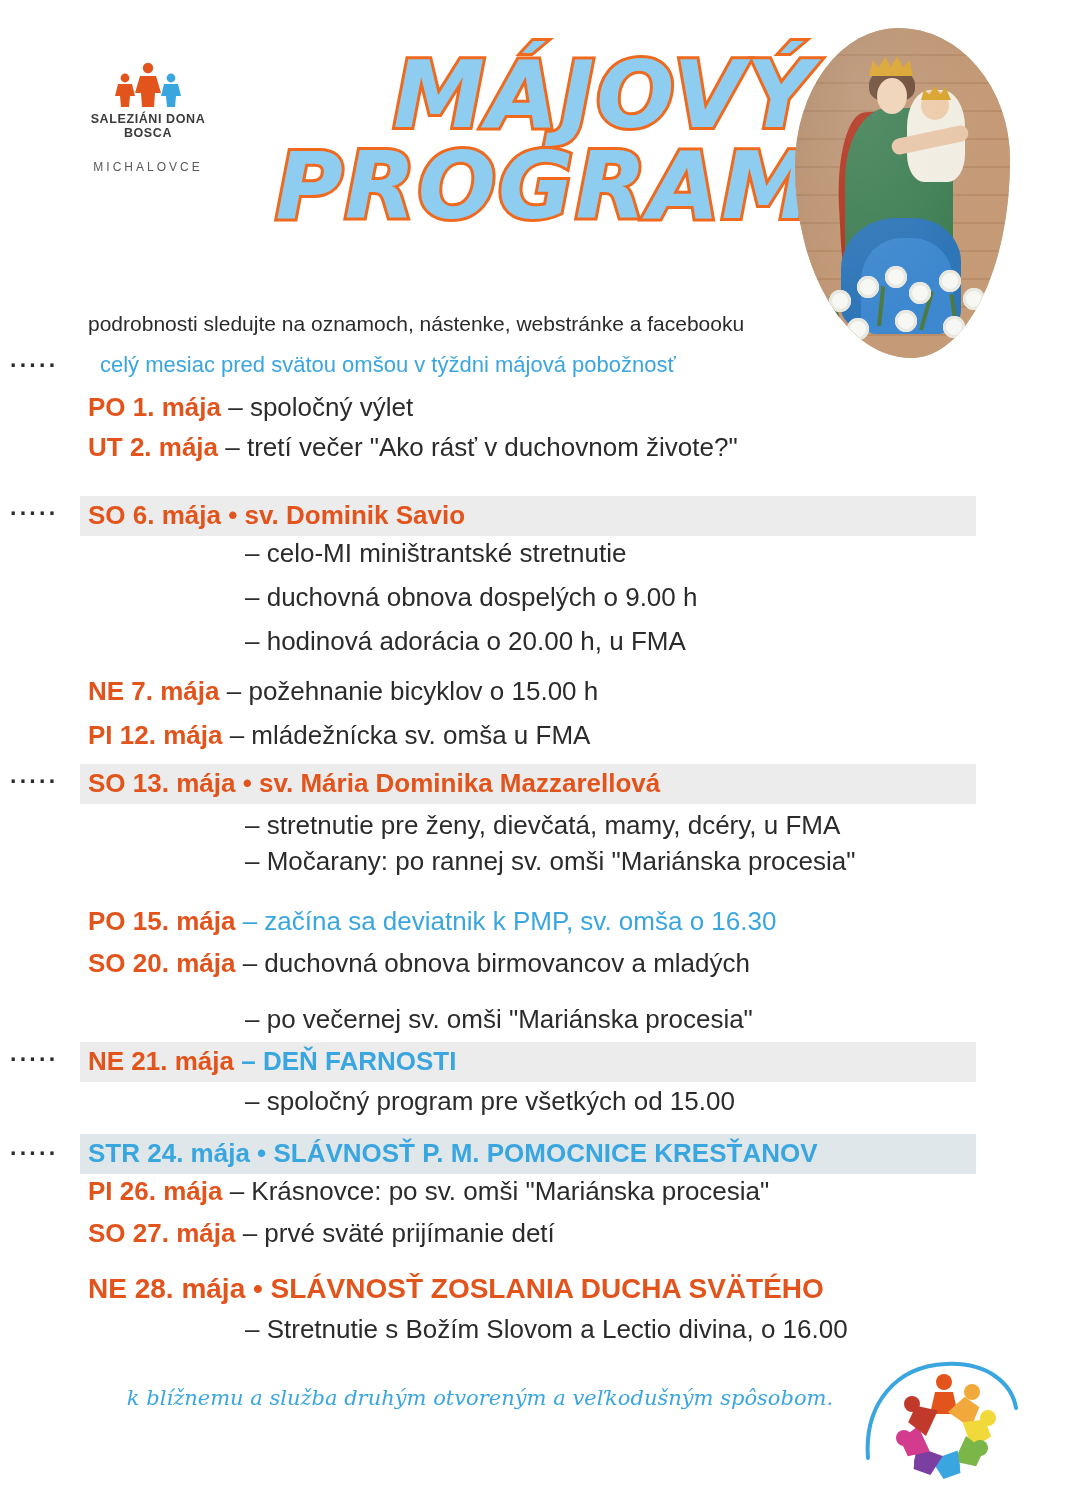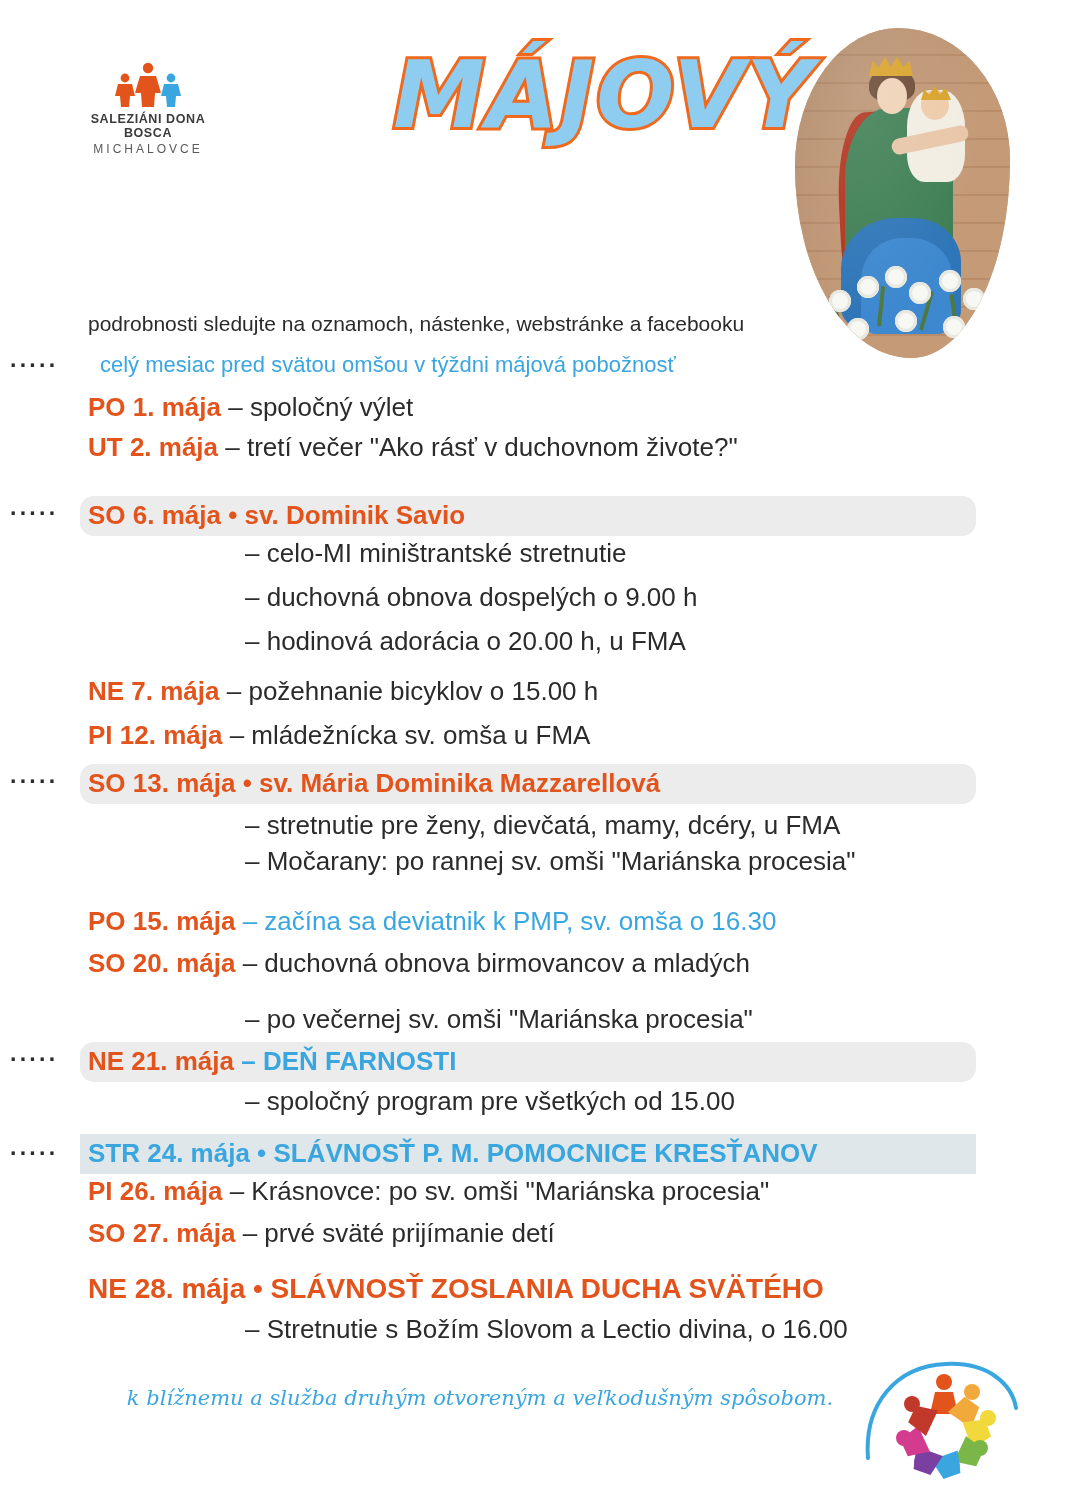--- a/index.html
+++ b/index.html
@@ -33,21 +33,21 @@
     font-size: 12.5px;
     font-weight: bold;
     letter-spacing: 0.6px;
     color: #3b3b3b;
     margin-top: 2px;
   }
   .logo-line2 {
     font-size: 12px;
     letter-spacing: 3px;
     color: #5a5a5a;
-    margin-top: 2px;
+    margin-top: 20px;
   }
 
   .title-block {
     position: absolute;
     left: 255px;
     top: 52px;
     width: 560px;
     text-align: right;
   }
   .title-line {
@@ -206,21 +206,20 @@
   .row .date {
     color: #e2541c;
     font-weight: bold;
   }
   .row.band {
     background: #ececec;
     padding: 4px 0 5px 0;
     left: 80px;
     width: 896px;
     text-indent: 8px;
-    border-radius: 14px;
   }
   .row.band-blue {
     background: #dfe7ea;
     padding: 4px 0 5px 0;
     left: 80px;
     width: 896px;
     text-indent: 8px;
   }
   .row .hdr {
     color: #e2541c;
@@ -283,20 +282,21 @@
       <circle cx="61" cy="16" r="4.4" fill="#3aa6e0"></circle>
       <path d="M54 22 h14 l3 12 h-5 l-1 11 h-8 l-1 -11 h-5 z" fill="#3aa6e0"></path>
     </svg>
   </div>
   <div class="logo-line1">SALEZIÁNI DONA BOSCA</div>
   <div class="logo-line2">MICHALOVCE</div>
 </div>
 
 <div class="title-block">
   <div class="title-line">MÁJOVÝ</div>
+  <div class="title-line second">PROGRAM</div>
 </div>
 
 <div class="statue">
   <div class="wood"></div>
   <div class="wall-shadow"></div>
   <div class="mantle"></div>
   <div class="body"></div>
   <div class="child"></div>
   <div class="child-head"></div>
   <div class="crown2"></div>

